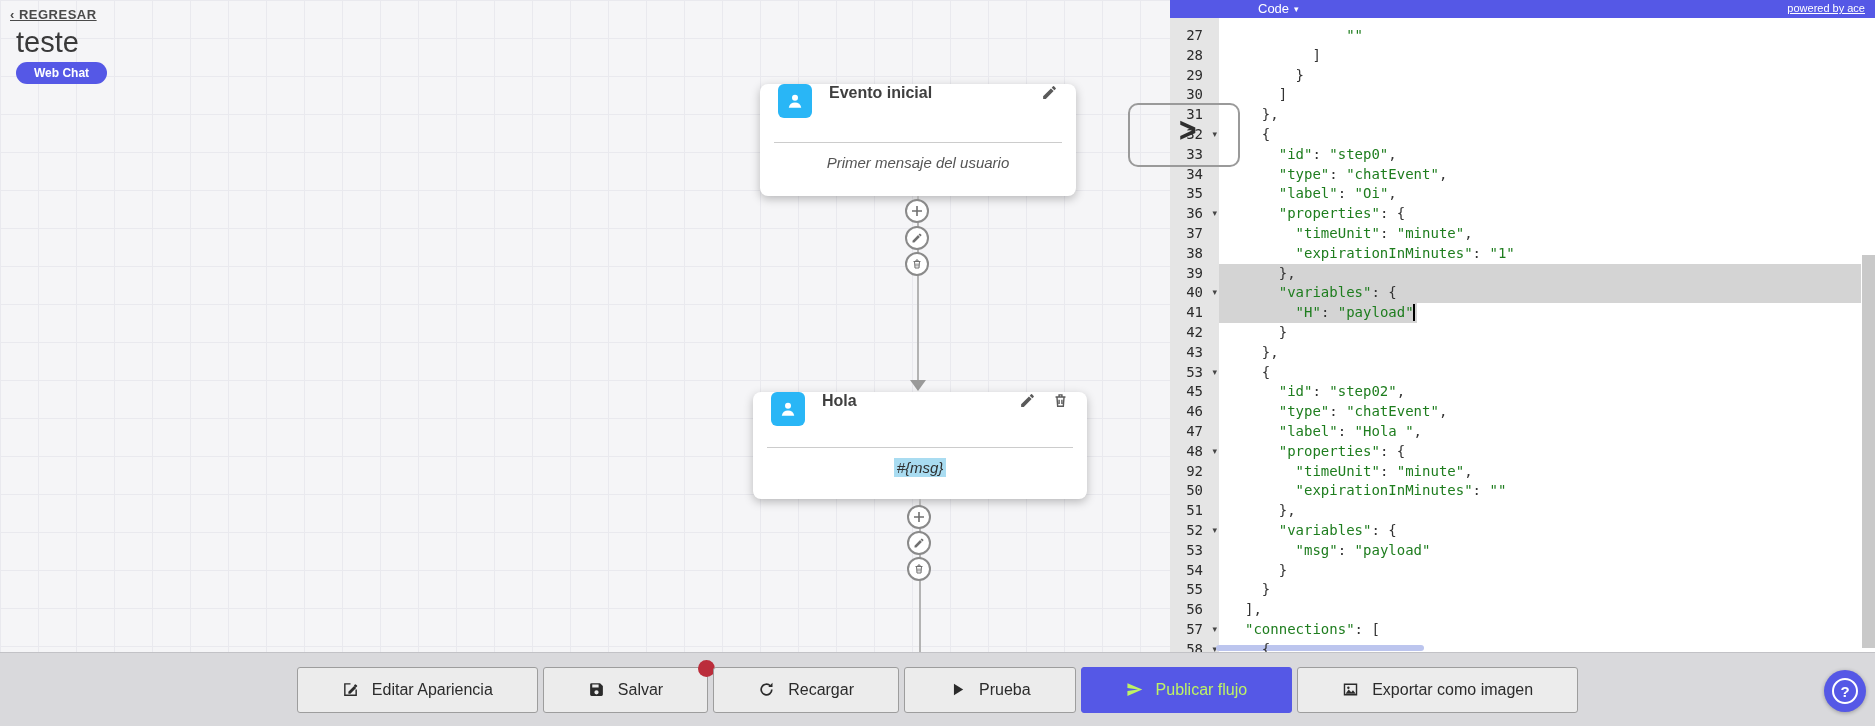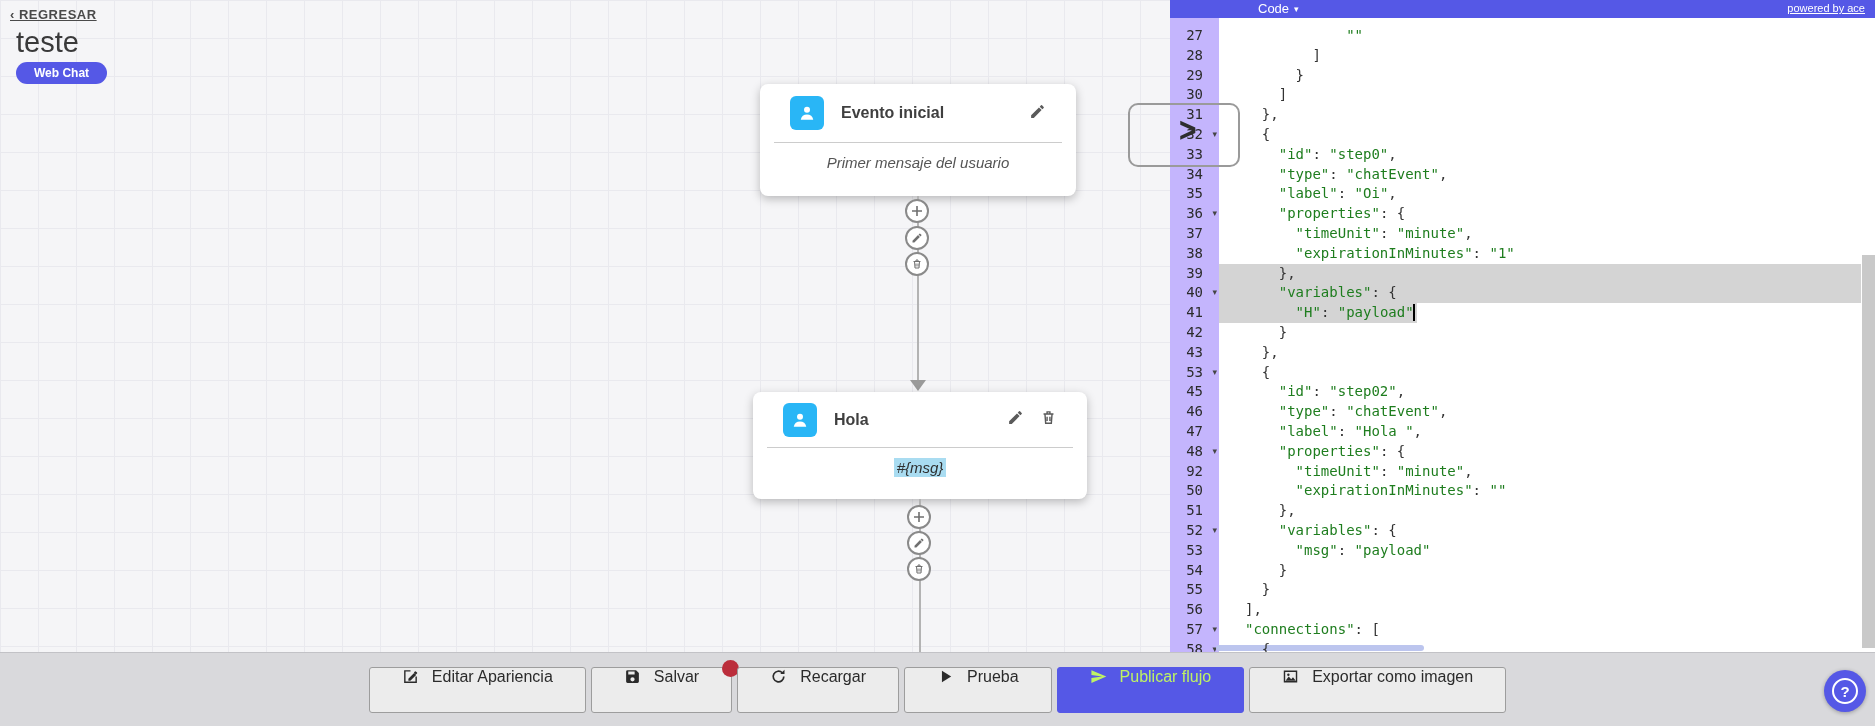--- a/index.html
+++ b/index.html
@@ -16,21 +16,21 @@
     background-size:38px 38px;}
   .back-link{position:absolute;left:10px;top:7px;font-size:13px;font-weight:bold;color:#4a4a4a;
     text-decoration:underline;letter-spacing:.5px;cursor:pointer}
   .page-title{position:absolute;left:16px;top:26px;font-size:29px;color:#3a3a3a}
   .channel-badge{position:absolute;left:16px;top:62px;background:var(--accent);color:#fff;
     font-size:12px;font-weight:bold;padding:4px 18px;border-radius:16px}
 
   .node{position:absolute;background:#fff;border-radius:8px;box-shadow:0 3px 10px rgba(0,0,0,.25)}
   .node1{left:760px;top:84px;width:316px;height:112px}
   .node2{left:753px;top:392px;width:334px;height:107px}
-  .node-header{display:flex;align-items:center;padding:0 30px;height:58px}
+  .node-header{display:flex;padding:0 18px;height:58px}
   .node2 .node-header{height:55px}
   .node-avatar{width:34px;height:34px;border-radius:6px;background:var(--nodeblue);
     display:flex;align-items:center;justify-content:center;flex:none}
   .node-title{flex:1;margin-left:17px;font-size:16px;font-weight:bold;color:#3f3f3f}
   .node-actions{display:flex;gap:16px;color:#5a5a5a}
   .node-divider{border-top:1px solid #ccc;margin:0 14px}
   .node-body{text-align:center;font-style:italic;font-size:15px;color:#555;padding-top:11px}
   .msg-var{background:var(--hl);color:#2e2e2e;padding:1px 3px}
 
   .vline{position:absolute;width:2px;background:#b3b3b3}
@@ -46,39 +46,39 @@
     border-radius:10px;background:transparent;z-index:6;cursor:pointer}
   .collapse-chevron{position:absolute;left:49px;top:10px;font-size:30px;font-weight:bold;color:#2e2e2e;
     transform:scaleY(1.15);line-height:30px}
 
   
   .editor{position:absolute;left:1170px;top:0;width:705px;height:652px;background:#fff}
   .editor-header{position:absolute;left:0;top:0;right:0;height:18px;background:var(--accent)}
   .mode-select{position:absolute;left:88px;top:1px;color:#fff;font-size:13px;cursor:pointer}
   .mode-caret{font-size:9px;margin-left:5px;vertical-align:1px}
   .powered{position:absolute;right:10px;top:2px;color:#fff;font-size:11px;text-decoration:underline;cursor:pointer}
-  .gutter{position:absolute;left:0;top:18px;bottom:0;width:49px;background:#c4b5fd;padding-top:8px;overflow:hidden}
+  .gutter{position:absolute;left:0;top:18px;bottom:0;width:49px;background:#e5e5e5;padding-top:8px;overflow:hidden}
   .grow{position:relative;height:19.8px;line-height:19.8px;font-family:"DejaVu Sans Mono",monospace;
     font-size:14px;color:#2b2b2b;text-align:right;padding-right:16px}
   .fold{position:absolute;right:2px;top:0;font-size:9px;color:#444;font-family:"Liberation Sans",sans-serif}
   .codearea{position:absolute;left:49px;top:18px;right:0;bottom:0;padding-top:8px;overflow:hidden}
   .crow{position:relative;height:19.8px}
   .crow pre{position:relative;z-index:1;font-family:"DejaVu Sans Mono",monospace;font-size:14px;
     line-height:19.8px;color:#333;padding-left:26px;white-space:pre}
   .crow .str{color:var(--green)}
   .crow.selfull::before{content:"";position:absolute;left:0;top:0;bottom:0;right:14px;background:var(--sel)}
   .crow.selcur::before{content:"";position:absolute;left:0;top:0;bottom:0;width:198px;background:var(--sel)}
   .cursor{position:absolute;left:194px;top:1px;width:2px;height:17px;background:#000;z-index:2}
   .vscroll{position:absolute;right:0;top:255px;width:13px;height:393px;background:#c9c9c9}
   .hscroll{position:absolute;left:46px;bottom:1px;width:208px;height:6px;background:#bcc5ee;border-radius:3px}
 
   
   .toolbar{position:absolute;left:0;top:652px;width:1875px;height:74px;background:#d9d9dc;
     border-top:1px solid #c2c2c6;display:flex;align-items:center;justify-content:center;gap:5px}
-  .tbtn{position:relative;display:flex;align-items:flex-start;gap:13px;height:46px;padding:0 32px;
+  .tbtn{position:relative;display:flex;align-items:center;gap:13px;height:46px;padding:0 44px;
     background:#ececec;border:1px solid #9d9d9d;border-radius:3px;font-family:"Liberation Sans",sans-serif;
     font-size:16px;color:#2b2b2b;cursor:pointer}
   .tbtn.primary{background:var(--accent);border-color:var(--accent);color:#bef264}
   .ticon{display:flex;align-items:center}
   .ticon svg{width:17px;height:17px}
   .dot{position:absolute;right:-8px;top:-8px;width:17px;height:17px;border-radius:50%;background:var(--red)}
 
   .help-fab{position:absolute;left:1824px;top:670px;width:42px;height:42px;border-radius:50%;
     background:var(--accent);display:flex;align-items:center;justify-content:center;cursor:pointer;
     box-shadow:0 1px 4px rgba(0,0,0,.3)}

